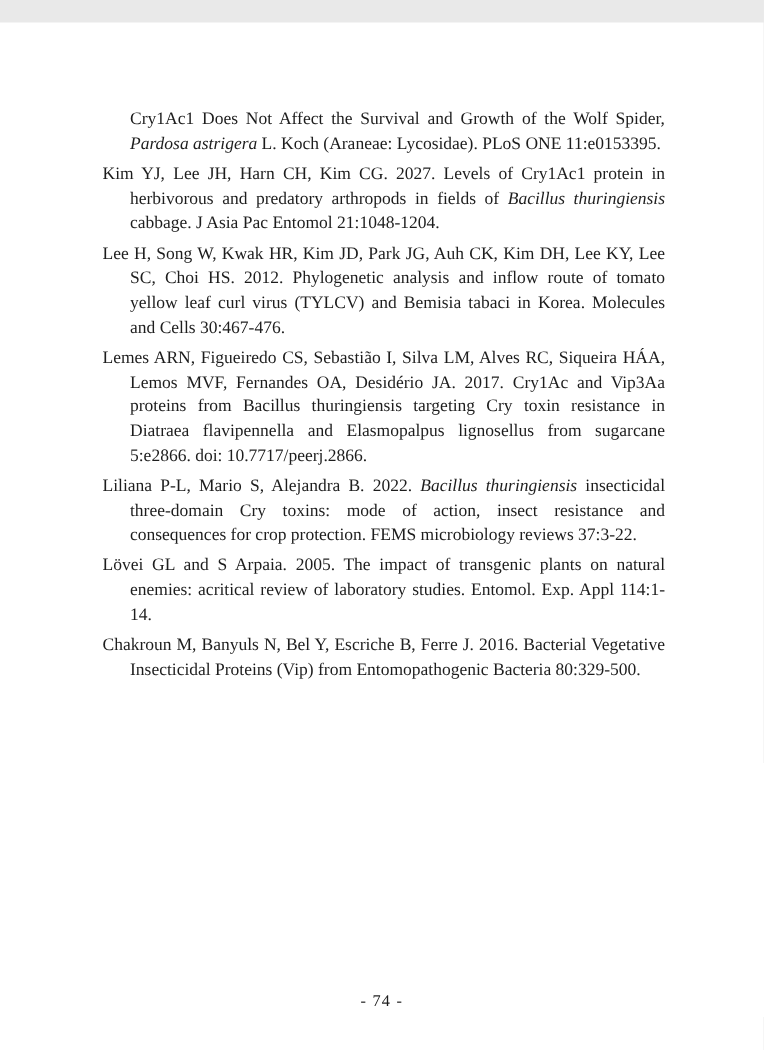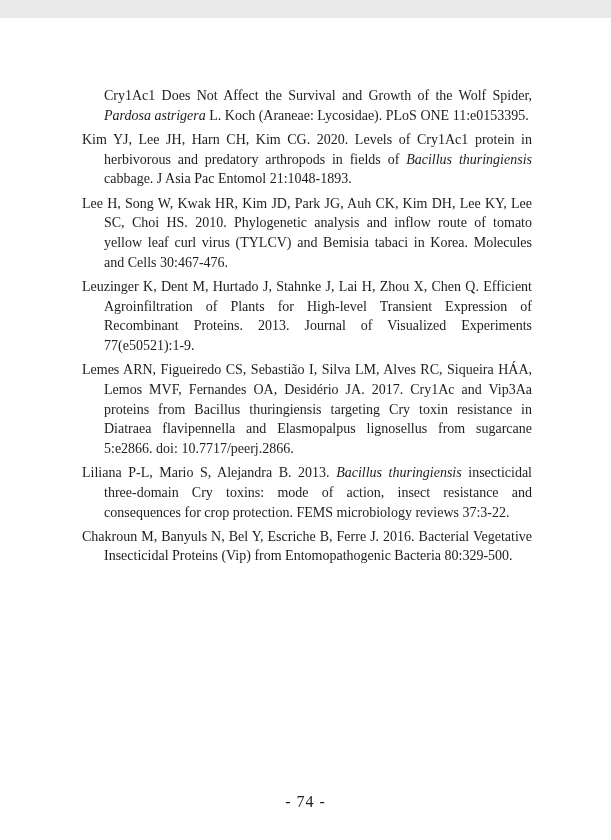--- a/index.html
+++ b/index.html
@@ -39,32 +39,32 @@
   }
   .refs em {
     font-style: italic;
   }
   .pageno {
     position: absolute;
     left: 0;
     right: 0;
     top: 775px;
     text-align: center;
-    font-size: 16px;
+    font-size: 13px;
     letter-spacing: 1px;
     color: #1d1d1d;
   }
 </style>
 </head>
 <body>
 
 <div class="page">
   <main class="refs">
       <p class="continuation"><span>Cry1Ac1 Does Not Affect the Survival and Growth of the Wolf Spider, </span><em>Pardosa astrigera</em><span> L. Koch (Araneae: Lycosidae). PLoS ONE 11:e0153395.</span></p>
-      <p><span>Kim YJ, Lee JH, Harn CH, Kim CG. 2020. Levels of Cry1Ac1 protein in herbivorous and predatory arthropods in fields of </span><em>Bacillus thuringiensis</em><span> cabbage. J Asia Pac Entomol 21:1048-1893.</span></p>
-      <p><span>Lee H, Song W, Kwak HR, Kim JD, Park JG, Auh CK, Kim DH, Lee KY, Lee SC, Choi HS. 2010. Phylogenetic analysis and inflow route of tomato yellow leaf curl virus (TYLCV) and Bemisia tabaci in Korea. Molecules and Cells 30:467-476.</span></p>
-      <p><span>Leuzinger K, Dent M, Hurtado J, Stahnke J, Lai H, Zhou X, Chen Q. Efficient Agroinfiltration of Plants for High-level Transient Expression of Recombinant Proteins. 2013. Journal of Visualized Experiments 77(e50521):1-9.</span></p>
+      <p><span>Kim YJ, Lee JH, Harn CH, Kim CG. 2027. Levels of Cry1Ac1 protein in herbivorous and predatory arthropods in fields of </span><em>Bacillus thuringiensis</em><span> cabbage. J Asia Pac Entomol 21:1048-1204.</span></p>
+      <p><span>Lee H, Song W, Kwak HR, Kim JD, Park JG, Auh CK, Kim DH, Lee KY, Lee SC, Choi HS. 2012. Phylogenetic analysis and inflow route of tomato yellow leaf curl virus (TYLCV) and Bemisia tabaci in Korea. Molecules and Cells 30:467-476.</span></p>
       <p><span>Lemes ARN, Figueiredo CS, Sebastião I, Silva LM, Alves RC, Siqueira HÁA, Lemos MVF, Fernandes OA, Desidério JA. 2017. Cry1Ac and Vip3Aa proteins from Bacillus thuringiensis targeting Cry toxin resistance in Diatraea flavipennella and Elasmopalpus lignosellus from sugarcane 5:e2866. doi: 10.7717/peerj.2866.</span></p>
-      <p><span>Liliana P-L, Mario S, Alejandra B. 2013. </span><em>Bacillus thuringiensis</em><span> insecticidal three-domain Cry toxins: mode of action, insect resistance and consequences for crop protection. FEMS microbiology reviews 37:3-22.</span></p>
+      <p><span>Liliana P-L, Mario S, Alejandra B. 2022. </span><em>Bacillus thuringiensis</em><span> insecticidal three-domain Cry toxins: mode of action, insect resistance and consequences for crop protection. FEMS microbiology reviews 37:3-22.</span></p>
+      <p><span>Lövei GL and S Arpaia. 2005. The impact of transgenic plants on natural enemies: acritical review of laboratory studies. Entomol. Exp. Appl 114:1-14.</span></p>
       <p><span>Chakroun M, Banyuls N, Bel Y, Escriche B, Ferre J. 2016. Bacterial Vegetative Insecticidal Proteins (Vip) from Entomopathogenic Bacteria 80:329-500.</span></p>
     </main>
   <footer class="pageno">- 74 -</footer>
 </div>
 
 </body></html>

